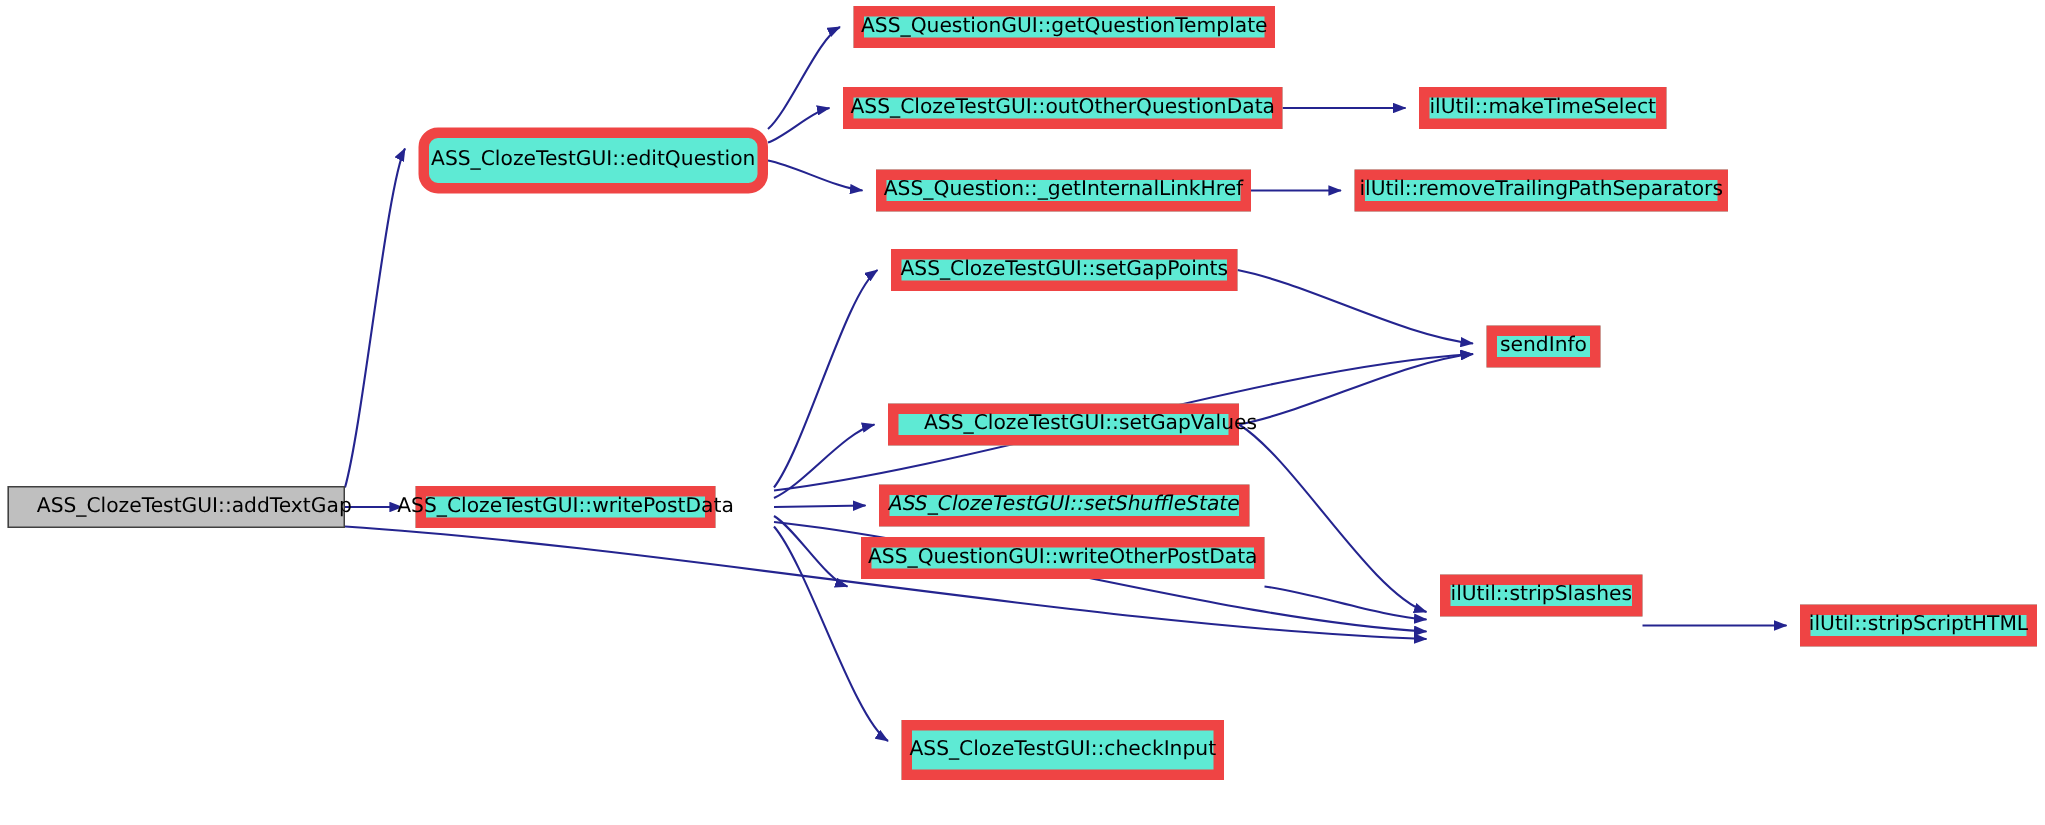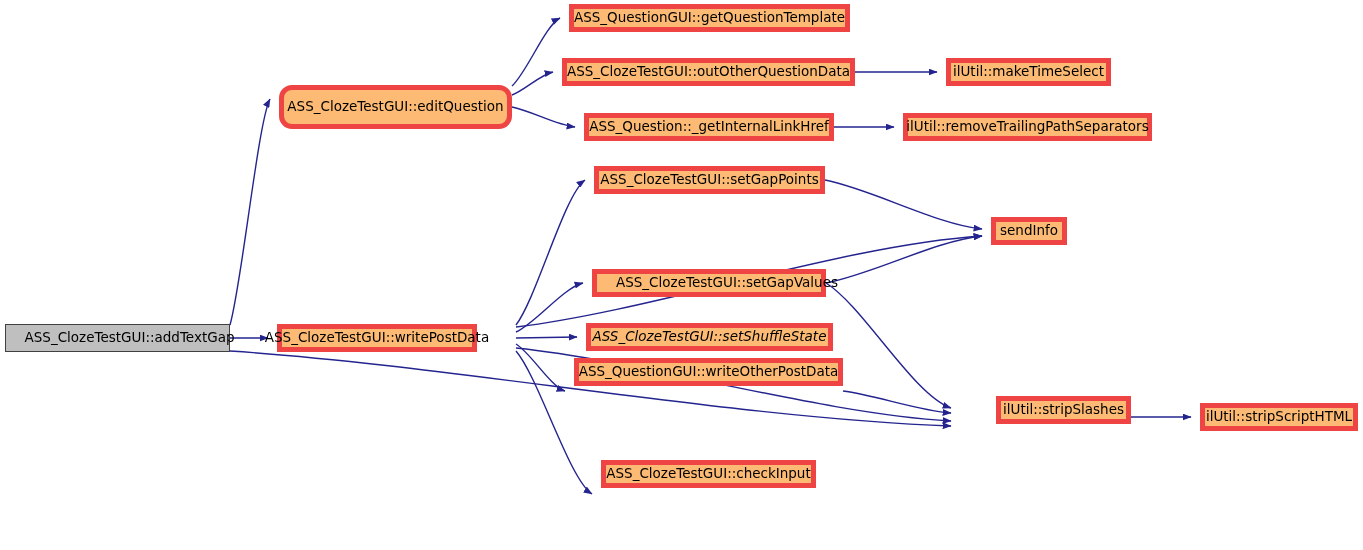--- a/index.html
+++ b/index.html
@@ -8,22 +8,22 @@
     width:1363px;
     height:550px;
     background:#ffffff;
     font-family:"DejaVu Sans","Liberation Sans",sans-serif;
     overflow:hidden;
   }
   #edges{position:absolute;left:0;top:0;width:1363px;height:550px;}
   .node{
     position:absolute;
     box-sizing:border-box;
-    border:5px solid #ef4444;
-    background:#fdba74;
+    border:7px solid #ef4444;
+    background:#5eead4;
     color:#000000;
     font-size:13.5px;
     line-height:1;
     display:flex;
     align-items:center;
     justify-content:center;
     white-space:nowrap;
     letter-spacing:0px;
   }
   .node.root{
@@ -69,20 +69,20 @@
       <div class="node root" style="left: 5px; top: 324px; width: 225px; height: 28px;">ASS_ClozeTestGUI::addTextGap</div>
       <div class="node" style="left: 279px; top: 85px; width: 233px; height: 44px; border-radius: 13px;">ASS_ClozeTestGUI::editQuestion</div>
       <div class="node" style="left: 277px; top: 324px; width: 200px; height: 28px;">ASS_ClozeTestGUI::writePostData</div>
       <div class="node" style="left: 569px; top: 4px; width: 281px; height: 28px;">ASS_QuestionGUI::getQuestionTemplate</div>
       <div class="node" style="left: 562px; top: 58px; width: 293px; height: 28px;">ASS_ClozeTestGUI::outOtherQuestionData</div>
       <div class="node" style="left: 584px; top: 113px; width: 250px; height: 28px;">ASS_Question::_getInternalLinkHref</div>
       <div class="node" style="left: 594px; top: 166px; width: 231px; height: 28px;">ASS_ClozeTestGUI::setGapPoints</div>
       <div class="node" style="left: 592px; top: 269px; width: 234px; height: 28px; padding-left: 36px;">ASS_ClozeTestGUI::setGapValues</div>
       <div class="node" style="left: 586px; top: 323px; width: 247px; height: 28px; font-style: italic;">ASS_ClozeTestGUI::setShuffleState</div>
       <div class="node" style="left: 574px; top: 358px; width: 269px; height: 28px;">ASS_QuestionGUI::writeOtherPostData</div>
-      <div class="node" style="left: 601px; top: 460px; width: 215px; height: 28px;">ASS_ClozeTestGUI::checkInput</div>
+      <div class="node" style="left: 601px; top: 480px; width: 215px; height: 40px;">ASS_ClozeTestGUI::checkInput</div>
       <div class="node" style="left: 946px; top: 58px; width: 165px; height: 28px;">ilUtil::makeTimeSelect</div>
       <div class="node" style="left: 903px; top: 113px; width: 249px; height: 28px;">ilUtil::removeTrailingPathSeparators</div>
       <div class="node" style="left: 991px; top: 217px; width: 76px; height: 28px;">sendInfo</div>
-      <div class="node" style="left: 960px; top: 396px; width: 135px; height: 28px; margin-left: 36px;">ilUtil::stripSlashes</div>
+      <div class="node" style="left: 960px; top: 383px; width: 135px; height: 28px;">ilUtil::stripSlashes</div>
       <div class="node" style="left: 1200px; top: 403px; width: 158px; height: 28px;">ilUtil::stripScriptHTML</div>
     </div>
 </div>
 
 </body></html>

